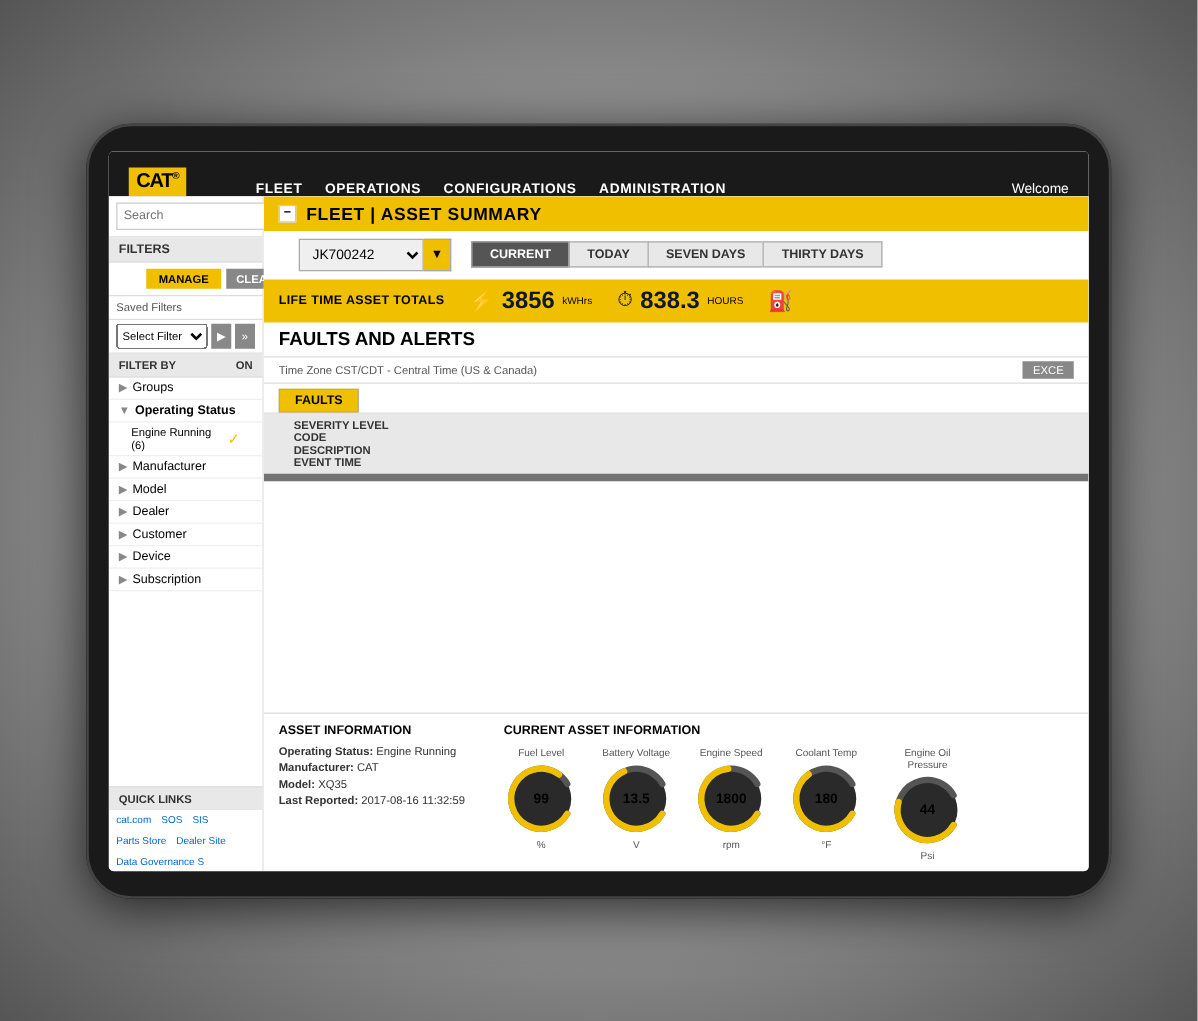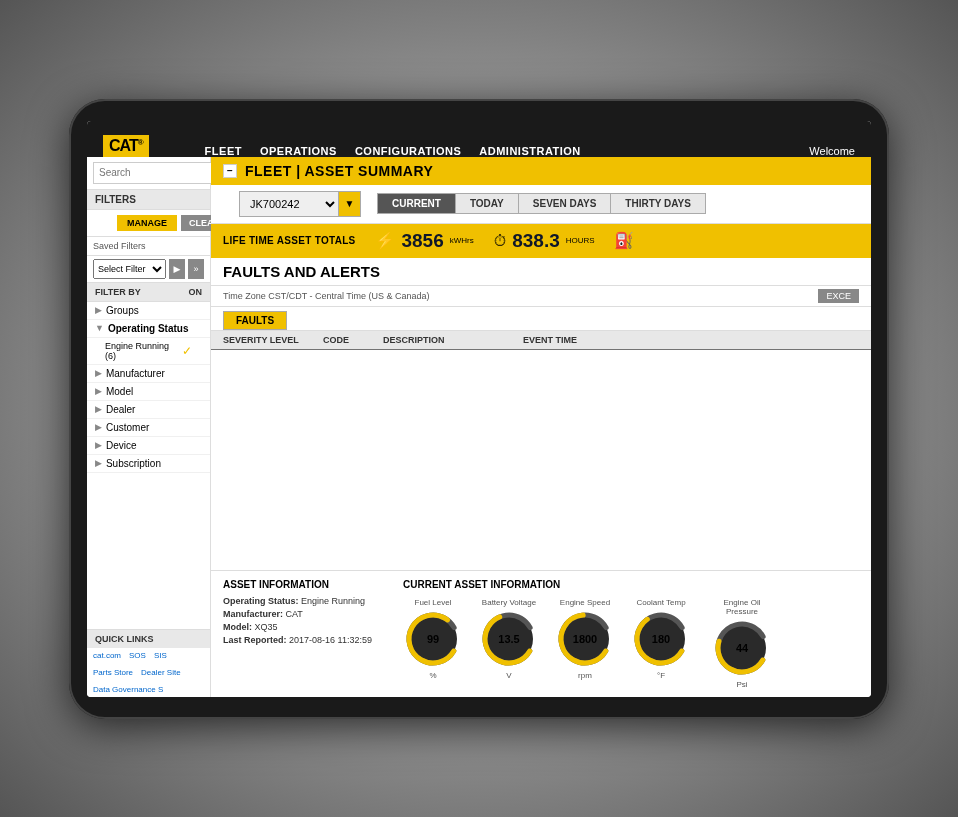--- a/index.html
+++ b/index.html
@@ -345,23 +345,24 @@
       border: 1px solid #aaa;
       padding: 3px 12px;
       font-size: 10px;
       font-weight: bold;
       cursor: pointer;
       color: #000;
     }
     .table-header {
       display: flex;
       background: #e8e8e8;
-      border-bottom: 1px solid #737373;
-      padding: 4px 12px;
-      flex-shrink: 0;
+      border-bottom: 6px solid #737373;
+      padding: 4px 24px;
+      flex-shrink: 0;
+      flex-direction: column;
     }
     .th {
       font-size: 9px;
       font-weight: bold;
       color: #333;
       text-transform: uppercase;
     }
     .th-severity { width: 100px; }
     .th-code { width: 60px; }
     .th-desc { width: 140px; }

